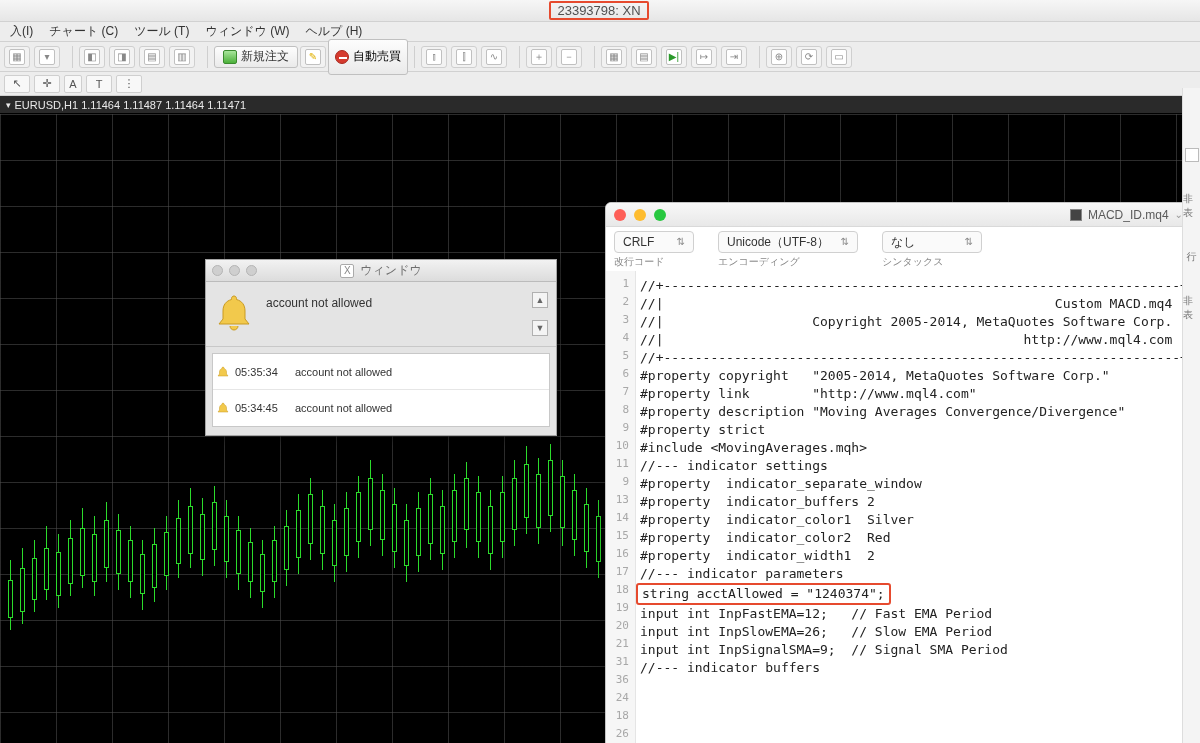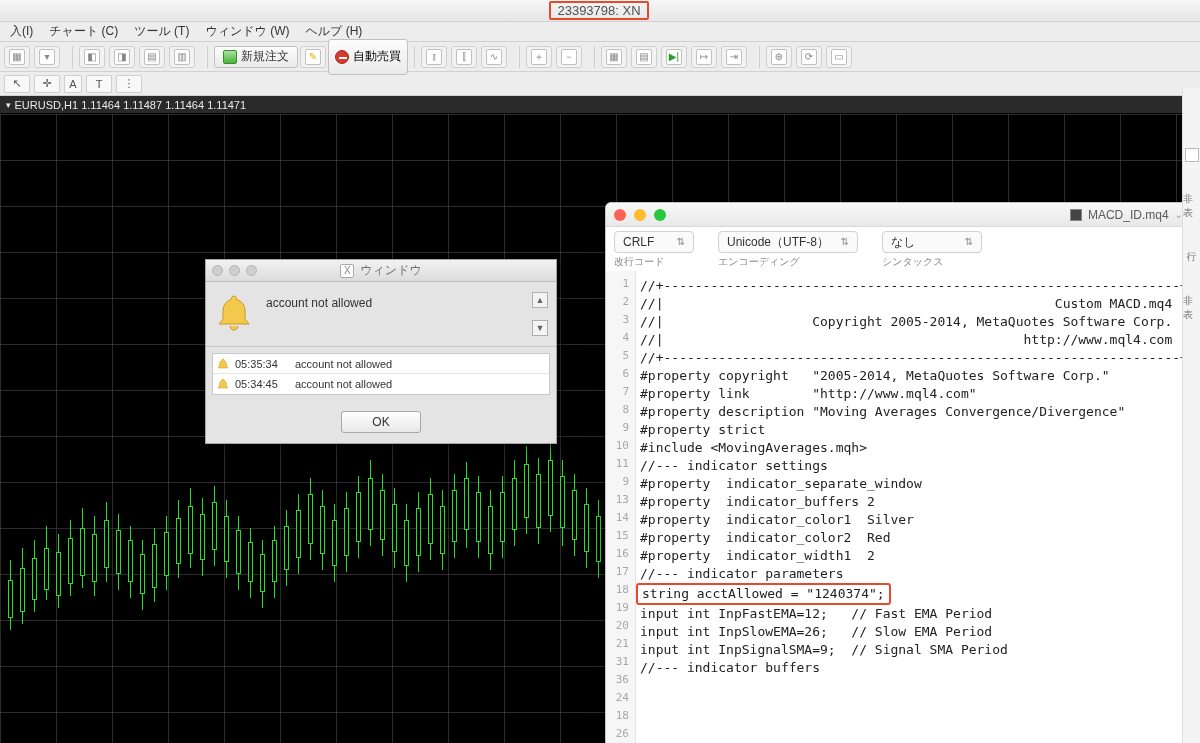--- a/index.html
+++ b/index.html
@@ -191,21 +191,21 @@
   }
   .scroll-btn {
     width:16px;height:16px;border:1px solid #b0b0b0;background:#f4f4f4;font-size:9px;color:#666;
     display:flex;align-items:center;justify-content:center;
   }
   .alert-list {
     background:#fff; border:1px solid #c8c8c8; margin:6px 6px 8px 6px;
   }
   .alert-row {
     display:grid; grid-template-columns: 82px 1fr;
-    border-bottom:1px solid #e6e6e6; height:20px;
+    border-bottom:1px solid #e6e6e6; height:36px;
   }
   .alert-row:last-child{border-bottom:none;}
   .al-time { display:flex; align-items:center; gap:6px; padding-left:4px; font-size:11px; color:#333;}
   .al-time .mini-bell { width:12px;height:12px; }
   .al-text { display:flex;align-items:center; font-size:11px; color:#333;}
   .alert-bottom {
     display:flex;justify-content:center;padding:8px 0 10px;
   }
   .ok-btn {
     width:80px;height:22px;background:linear-gradient(#fff,#e8e8e8);
@@ -635,23 +635,20 @@
         <div class="alert-row">
           <div class="al-time">
             <svg class="mini-bell" viewBox="0 0 12 12">
               <path d="M6 1c-.5 0-1 .4-1 1v.4C3.3 3 2.5 4.3 2.5 6v2L1 10h10l-1.5-2V6c0-1.7-.8-3-2.5-3.6V2c0-.6-.5-1-1-1z" fill="#f2c94c" stroke="#c99a20" stroke-width=".5"></path>
             </svg>
             <span>05:34:45</span>
           </div>
           <div class="al-text">account not allowed</div>
         </div>
       </div>
-    <div class="alert-bottom">
-      <button class="ok-btn">OK</button>
-    </div>
   </div>
 
   <div class="code-win">
     <div class="code-titlebar">
       <div class="traffic">
         <div class="tl r"></div>
         <div class="tl y"></div>
         <div class="tl g"></div>
       </div>
       <div class="code-filename">

